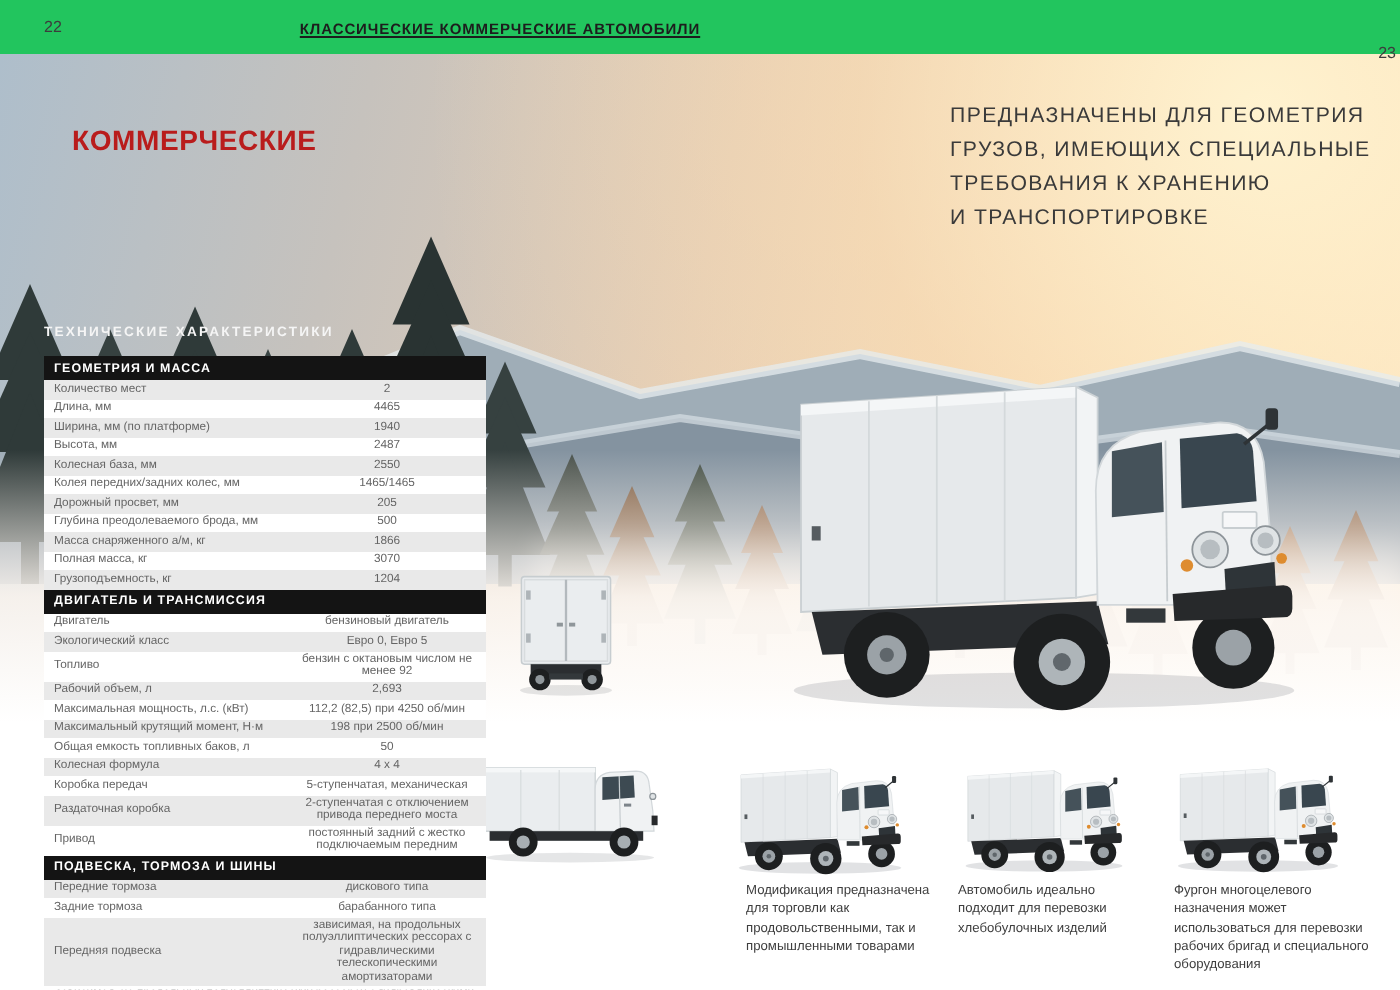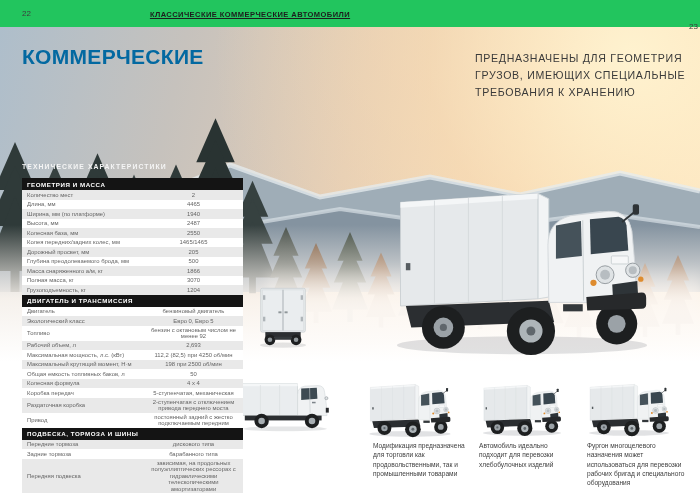--- a/index.html
+++ b/index.html
@@ -26,22 +26,22 @@
     background:linear-gradient(103deg,#aebecb 0%,#c6c2bd 24%,#e2ccb6 48%,#f3d8b8 70%,#fbe7c5 86%,#fff3d8 100%);}
   .sunglow{position:absolute;inset:0;
     background:radial-gradient(circle at 90% 8%, rgba(255,243,208,.95) 0%, rgba(252,222,178,.55) 28%, rgba(252,222,178,0) 58%);}
   .mist{position:absolute;left:38%;top:238px;width:62%;height:80px;filter:blur(5px);
     background:linear-gradient(to bottom, rgba(255,255,255,0), rgba(255,251,246,.8) 55%, rgba(255,255,255,0));}
   .snowfade{position:absolute;left:0;bottom:0;width:100%;height:175px;
     background:linear-gradient(to bottom, rgba(252,246,240,0) 0%, rgba(252,246,240,.9) 42%, #ffffff 78%, #ffffff 100%);}
   .scenery{position:absolute;inset:0;}
 
   
-  .title{position:absolute;top:44px;left:22px;z-index:10;margin:0;
-    font-size:21px;line-height:25px;font-weight:bold;letter-spacing:.3px;color:#0369a1;}
+  .title{position:absolute;top:44px;left:22px;z-index:10;margin:14px;
+    font-size:14px;line-height:25px;font-weight:bold;letter-spacing:.3px;color:#b91c1c;}
   .intro{position:absolute;top:50px;left:475px;z-index:10;
     font-size:10.6px;line-height:17px;letter-spacing:.7px;color:#3a3a3a;}
   .intro span{display:block;white-space:nowrap;}
 
   
   .specs-label{position:absolute;top:163px;left:22px;z-index:10;
     font-size:6.8px;font-weight:bold;letter-spacing:1.1px;color:#f5f5f5;}
   .specs{position:absolute;top:178px;left:22px;width:221px;z-index:10;}
   .sec{background:var(--section-bar,#141414);color:#fff;font-size:6.2px;font-weight:bold;
     letter-spacing:.55px;padding:2.5px 5px;}
@@ -122,20 +122,21 @@
   </div>
 
   <h1 class="title">
     <span>КОММЕРЧЕСКИЕ</span><br>
   </h1>
 
   <div class="intro">
     <span>ПРЕДНАЗНАЧЕНЫ ДЛЯ ГЕОМЕТРИЯ</span>
     <span>ГРУЗОВ, ИМЕЮЩИХ СПЕЦИАЛЬНЫЕ</span>
     <span>ТРЕБОВАНИЯ К ХРАНЕНИЮ</span>
+    <span>И ТРАНСПОРТИРОВКЕ</span>
   </div>
 
   <div class="specs-label">ТЕХНИЧЕСКИЕ ХАРАКТЕРИСТИКИ</div>
   <div class="specs" id="spec-sections">
       <div class="sec">ГЕОМЕТРИЯ И МАССА</div>
       <div class="row alt">
         <div class="lbl">Количество мест</div>
         <div class="val">2</div>
       </div>
       <div class="row">

